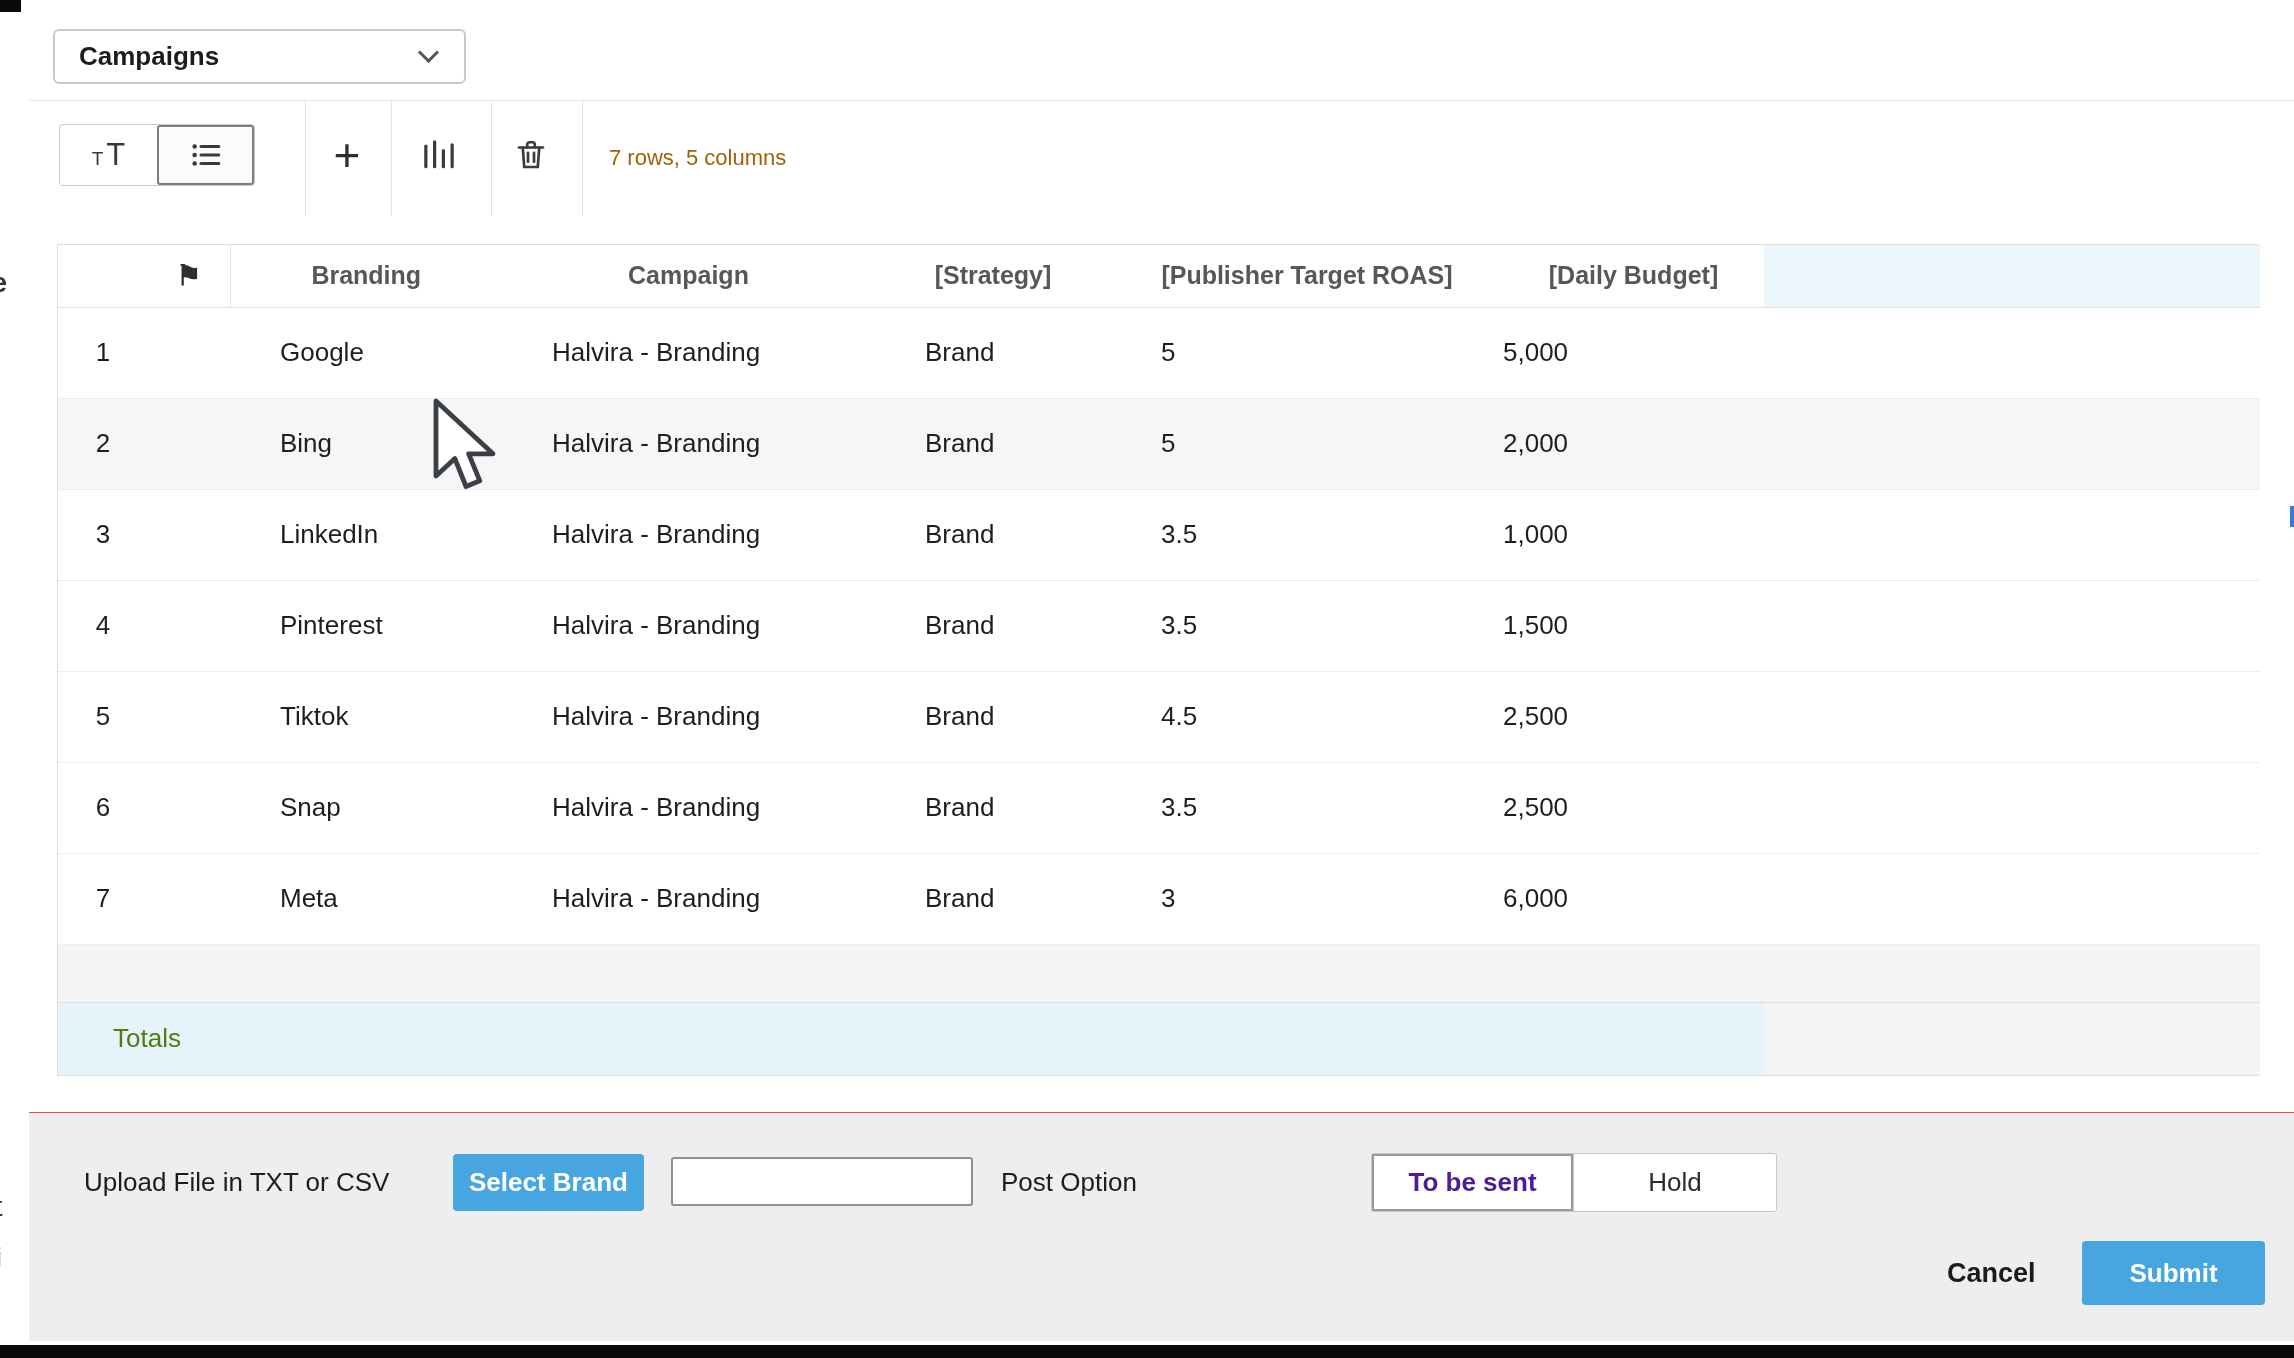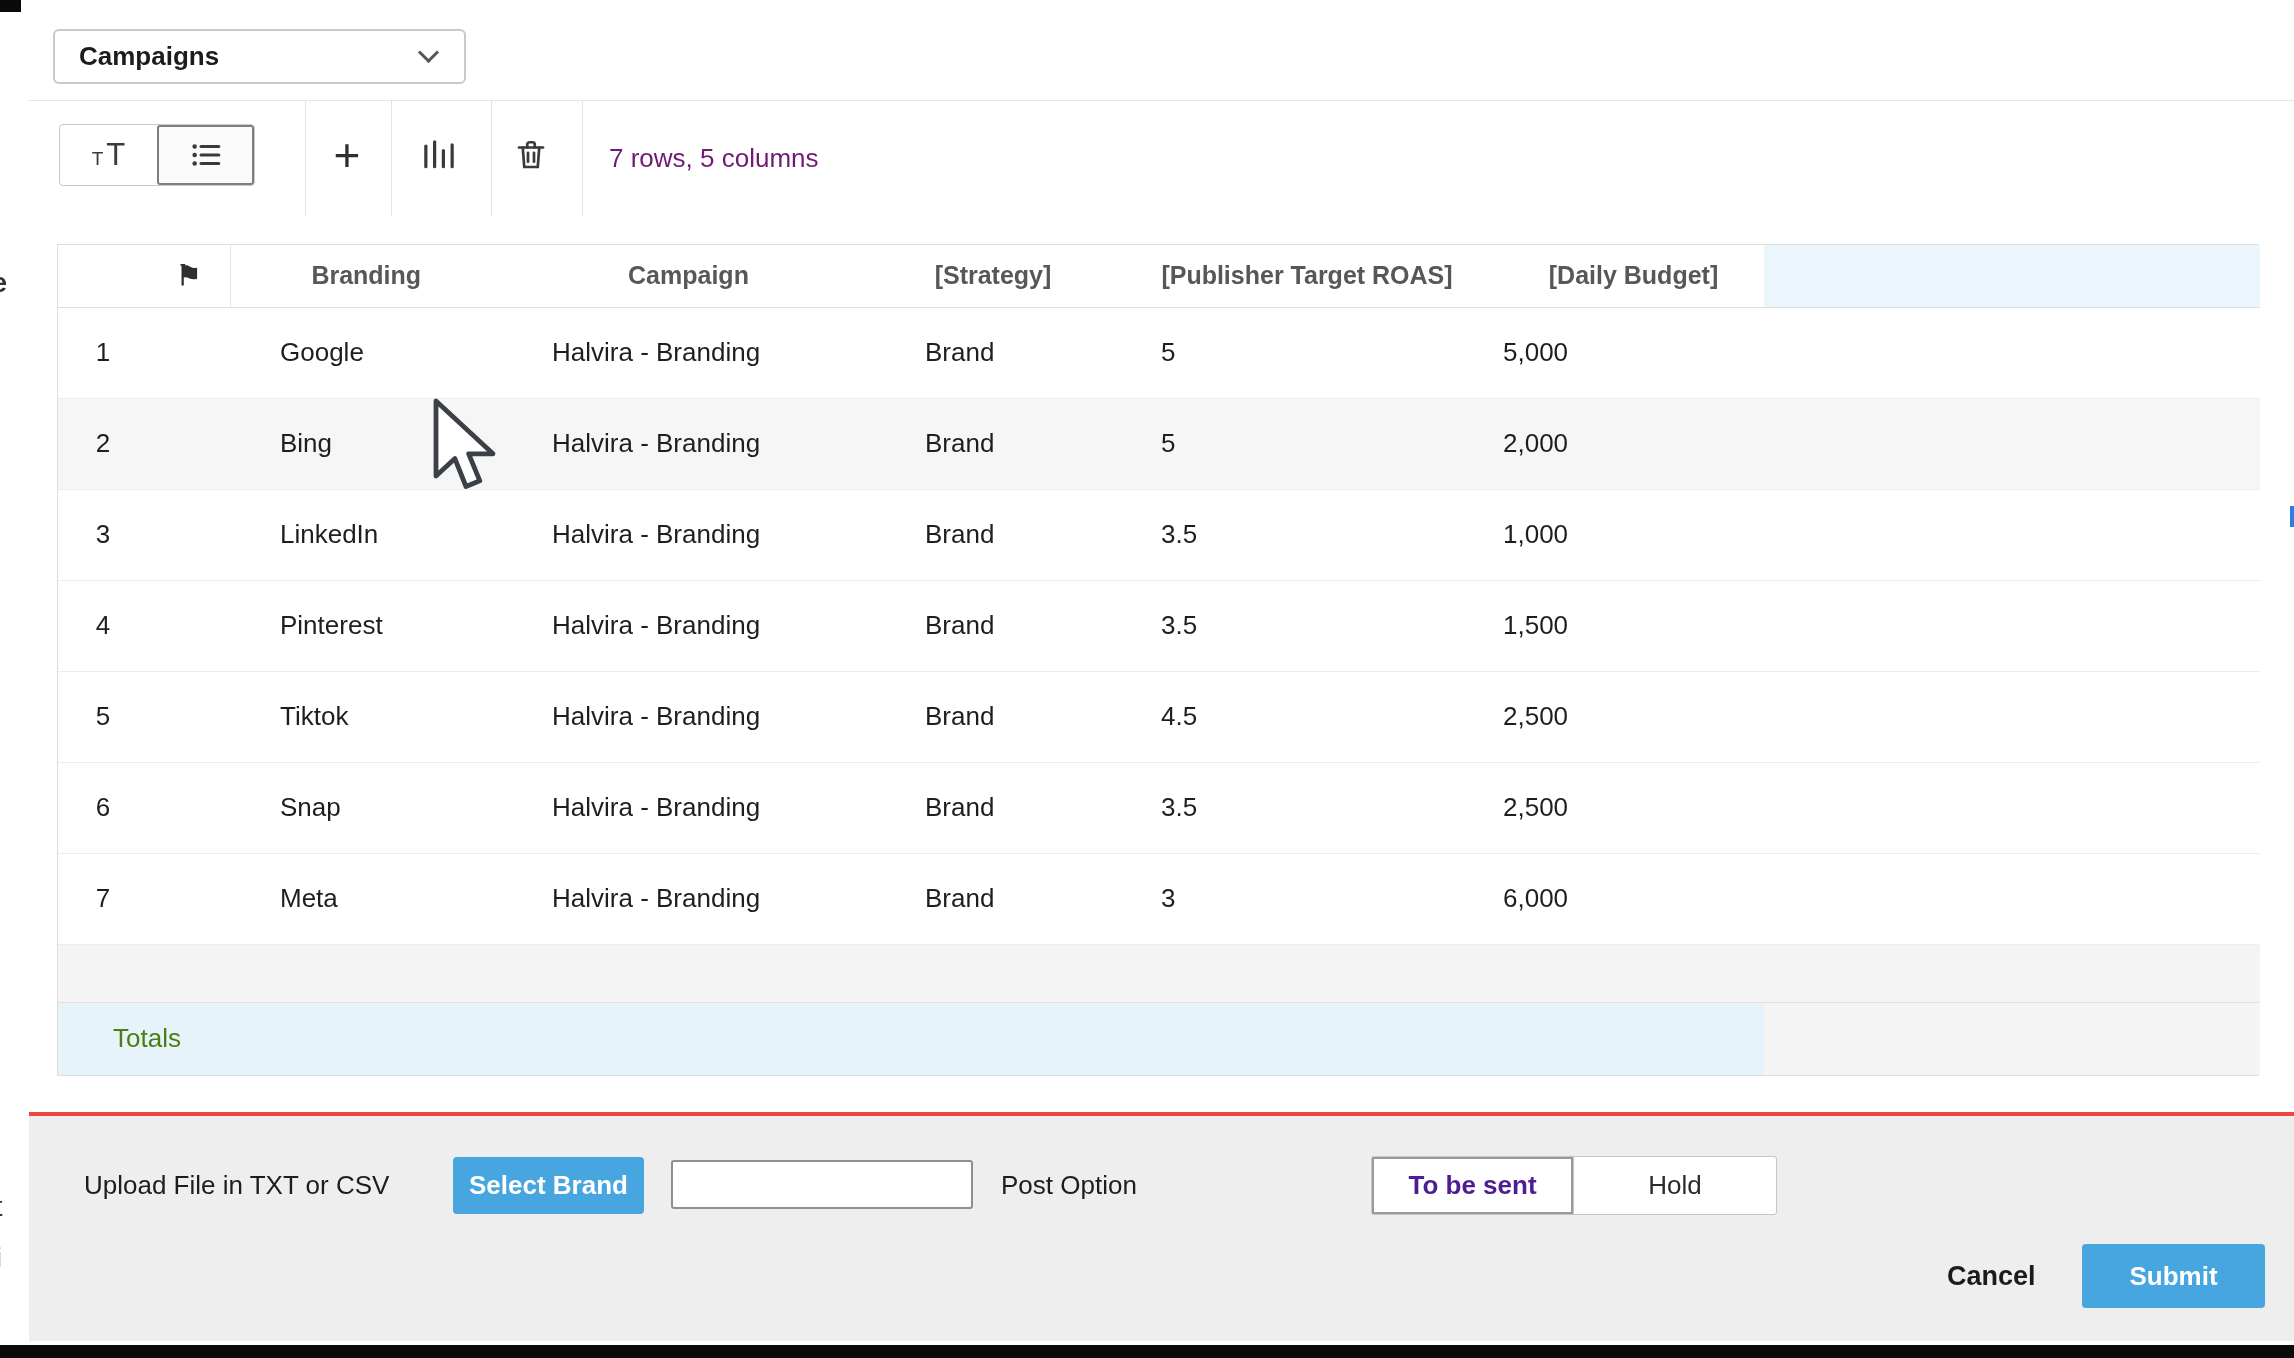--- a/index.html
+++ b/index.html
@@ -46,21 +46,21 @@
   .tg-btn.selected { box-shadow: inset 0 0 0 2px #7e7e7e; border-radius:3px; background:#fbfbfb; }
   .tt-s { font-size:19px; color:#3a3a3a; margin:8px 3px 0 0; }
   .tt-b { font-size:31px; color:#3a3a3a; }
   .icon-btn {
     position:absolute; top:131px; width:48px; height:48px;
     background:none; border:none; padding:0; cursor:pointer;
     display:flex; align-items:center; justify-content:center;
   }
   .icon-btn svg { display:block; }
   .plus { font-size:46px; color:#2f2f2f; line-height:48px; }
-  .summary { position:absolute; left:609px; top:100px; height:116px; display:flex; align-items:center; font-size:26px; color:#701a75; }
+  .summary { position:absolute; left:609px; top:100px; height:116px; display:flex; align-items:center; font-size:22px; color:#a16207; }
 
   
   .table-wrap { position:absolute; left:57px; top:244px; width:2202px; border:1px solid #dedede; background:#fff; }
   table { border-collapse:collapse; table-layout:fixed; width:100%; }
   th {
     font-size:25px; font-weight:bold; color:#575757; height:62px;
     text-align:center; border-bottom:1px solid #e0e0e0; background:#fff;
   }
   .h-extra { background:#eaf5fc; }
   .h-flag { border-right:1px solid #e4e4e4; }
@@ -70,21 +70,21 @@
   tr.hovered td { background:#f6f6f6; }
   .c-num { text-align:center; color:#2a2a2a; }
   .c-l { padding-left:50px; }
   .c-budget { text-align:left; padding-right:130px; }
   tr.strip td { height:58px; background:#f4f4f4; border-top:1px solid #ededed; }
   tr.totals td { height:73px; border-top:1px solid #e0e0e0; }
   .totals-label { background:#e7f3fb; padding-left:55px; font-size:26px; color:#4d7c0f; }
   .totals-extra { background:#f4f4f4; }
 
   
-  .footer { position:absolute; left:29px; top:1112px; width:2265px; height:229px; background:#eeeeee; border-top:4px solid #ef4444; }
+  .footer { position:absolute; left:29px; top:1112px; width:2265px; height:229px; background:#eeeeee; border-top:1px solid #ef4444; }
   .f-label { position:absolute; font-size:26px; color:#1d1d1d; }
   .upload { left:55px; top:54px; }
   .post { left:972px; top:54px; }
   .blue-btn {
     position:absolute; border:none; border-radius:4px; background:#47a5df;
     color:#fff; font-weight:bold; font-size:26px; font-family:inherit; cursor:pointer;
   }
   .select-file { left:424px; top:41px; width:191px; height:57px; }
   .submit { left:2053px; top:128px; width:183px; height:64px; }
   .file-input {

